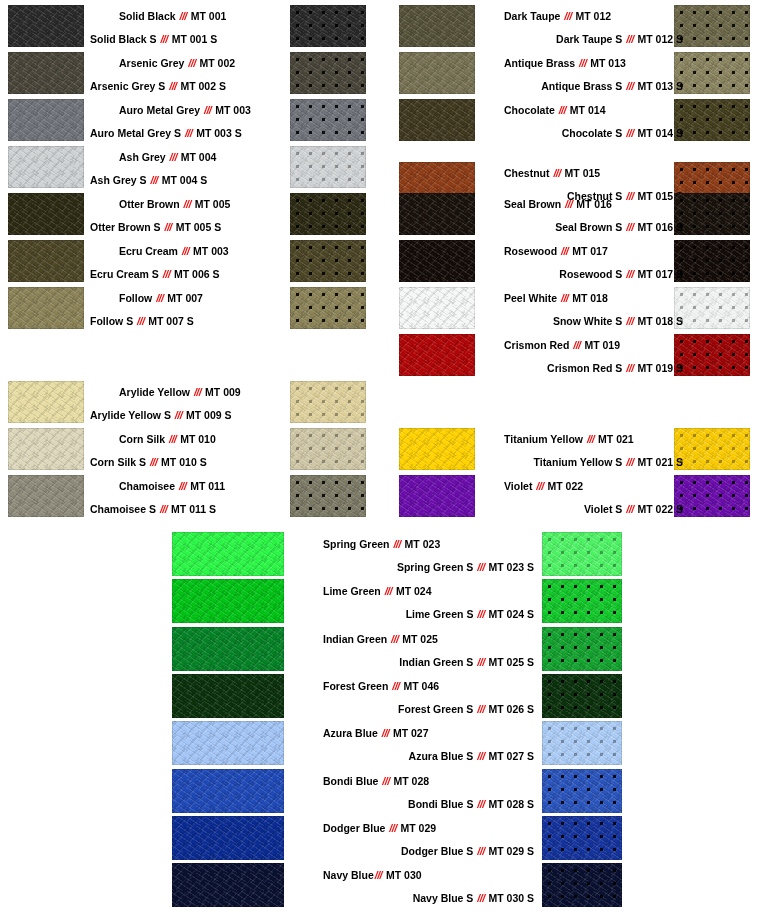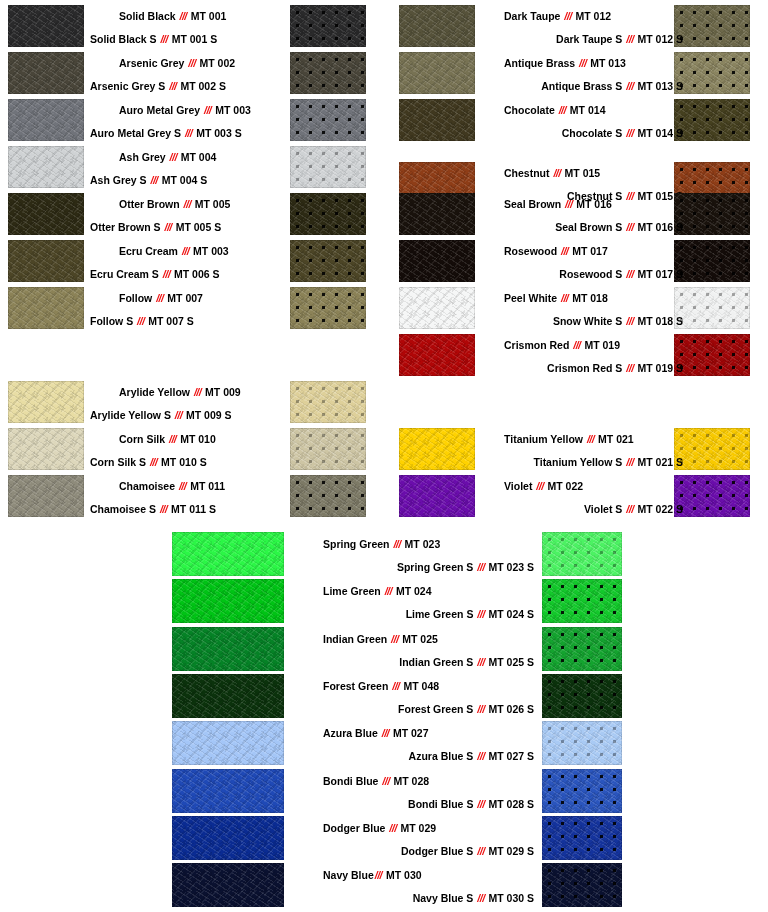--- a/index.html
+++ b/index.html
@@ -217,21 +217,21 @@
     </div>
     <div class="row-b" style="top: 625.6px;">
       <div class="sw sw-plain grain" style="background-color: rgb(5, 130, 38);"></div>
       <div class="sw sw-perf perf" style="background-color: rgb(20, 163, 47);"></div>
       <div class="lbl lbl-a"><b>Indian Green </b><span class="sep">///</span><span class="code"> MT 025</span></div>
       <div class="lbl lbl-b"><b>Indian Green S </b><span class="sep">///</span><span class="code"> MT 025 S</span></div>
     </div>
     <div class="row-b" style="top: 672.9px;">
       <div class="sw sw-plain grain" style="background-color: rgb(11, 50, 12);"></div>
       <div class="sw sw-perf perf" style="background-color: rgb(11, 50, 12);"></div>
-      <div class="lbl lbl-a"><b>Forest Green </b><span class="sep">///</span><span class="code"> MT 048</span></div>
+      <div class="lbl lbl-a"><b>Forest Green </b><span class="sep">///</span><span class="code"> MT 046</span></div>
       <div class="lbl lbl-b"><b>Forest Green S </b><span class="sep">///</span><span class="code"> MT 026 S</span></div>
     </div>
     <div class="row-b" style="top: 720.2px;">
       <div class="sw sw-plain grain" style="background-color: rgb(164, 198, 247);"></div>
       <div class="sw sw-perf perf-light" style="background-color: rgb(169, 202, 244);"></div>
       <div class="lbl lbl-a"><b>Azura Blue </b><span class="sep">///</span><span class="code"> MT 027</span></div>
       <div class="lbl lbl-b"><b>Azura Blue S </b><span class="sep">///</span><span class="code"> MT 027 S</span></div>
     </div>
     <div class="row-b" style="top: 767.5px;">
       <div class="sw sw-plain grain" style="background-color: rgb(31, 73, 182);"></div>

